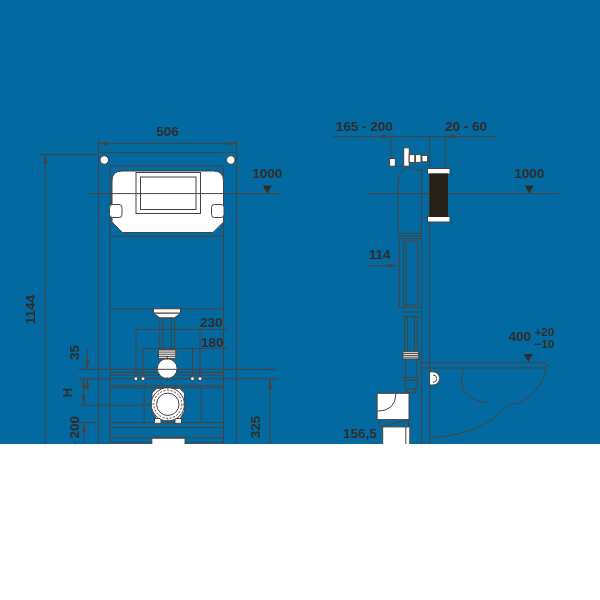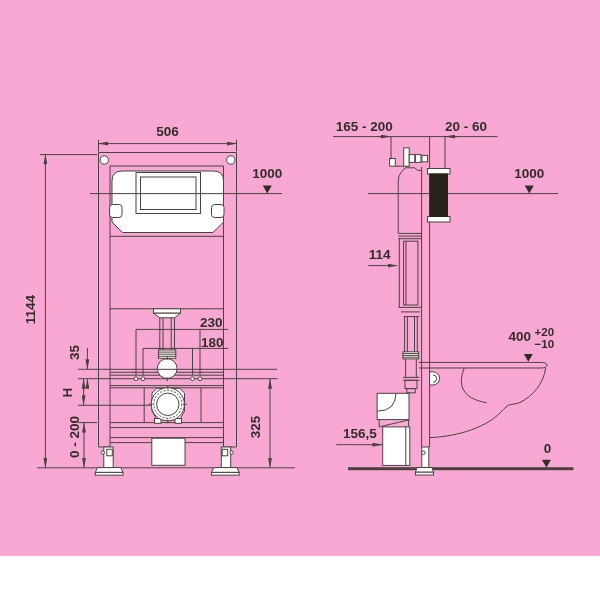--- a/index.html
+++ b/index.html
@@ -1,16 +1,16 @@
 <!DOCTYPE html>
 <html><head>
 <meta charset="utf-8">
 <style>
   html,body{margin:0;padding:0;background:#ffffff;}
-  .page{width:600px;height:556px;background:#f9a8d4;position:relative;overflow:hidden;
+  .page{width:600px;height:444px;background:#0369a1;position:relative;overflow:hidden;
         font-family:"Liberation Sans", sans-serif;}
   svg{display:block;}
   .dim-text{font-family:"Liberation Sans", sans-serif;font-size:13.5px;font-weight:600;
             fill:#332d28;text-anchor:middle;}
   .dim-text-sm{font-family:"Liberation Sans", sans-serif;font-size:11.5px;font-weight:600;
             fill:#332d28;text-anchor:middle;}
   .ln{stroke:#4a433d;stroke-width:1;fill:none;}
   .lnw{stroke:#4a433d;stroke-width:1;fill:#ffffff;}
   .tri{fill:#332d28;stroke:none;}
 </style>

